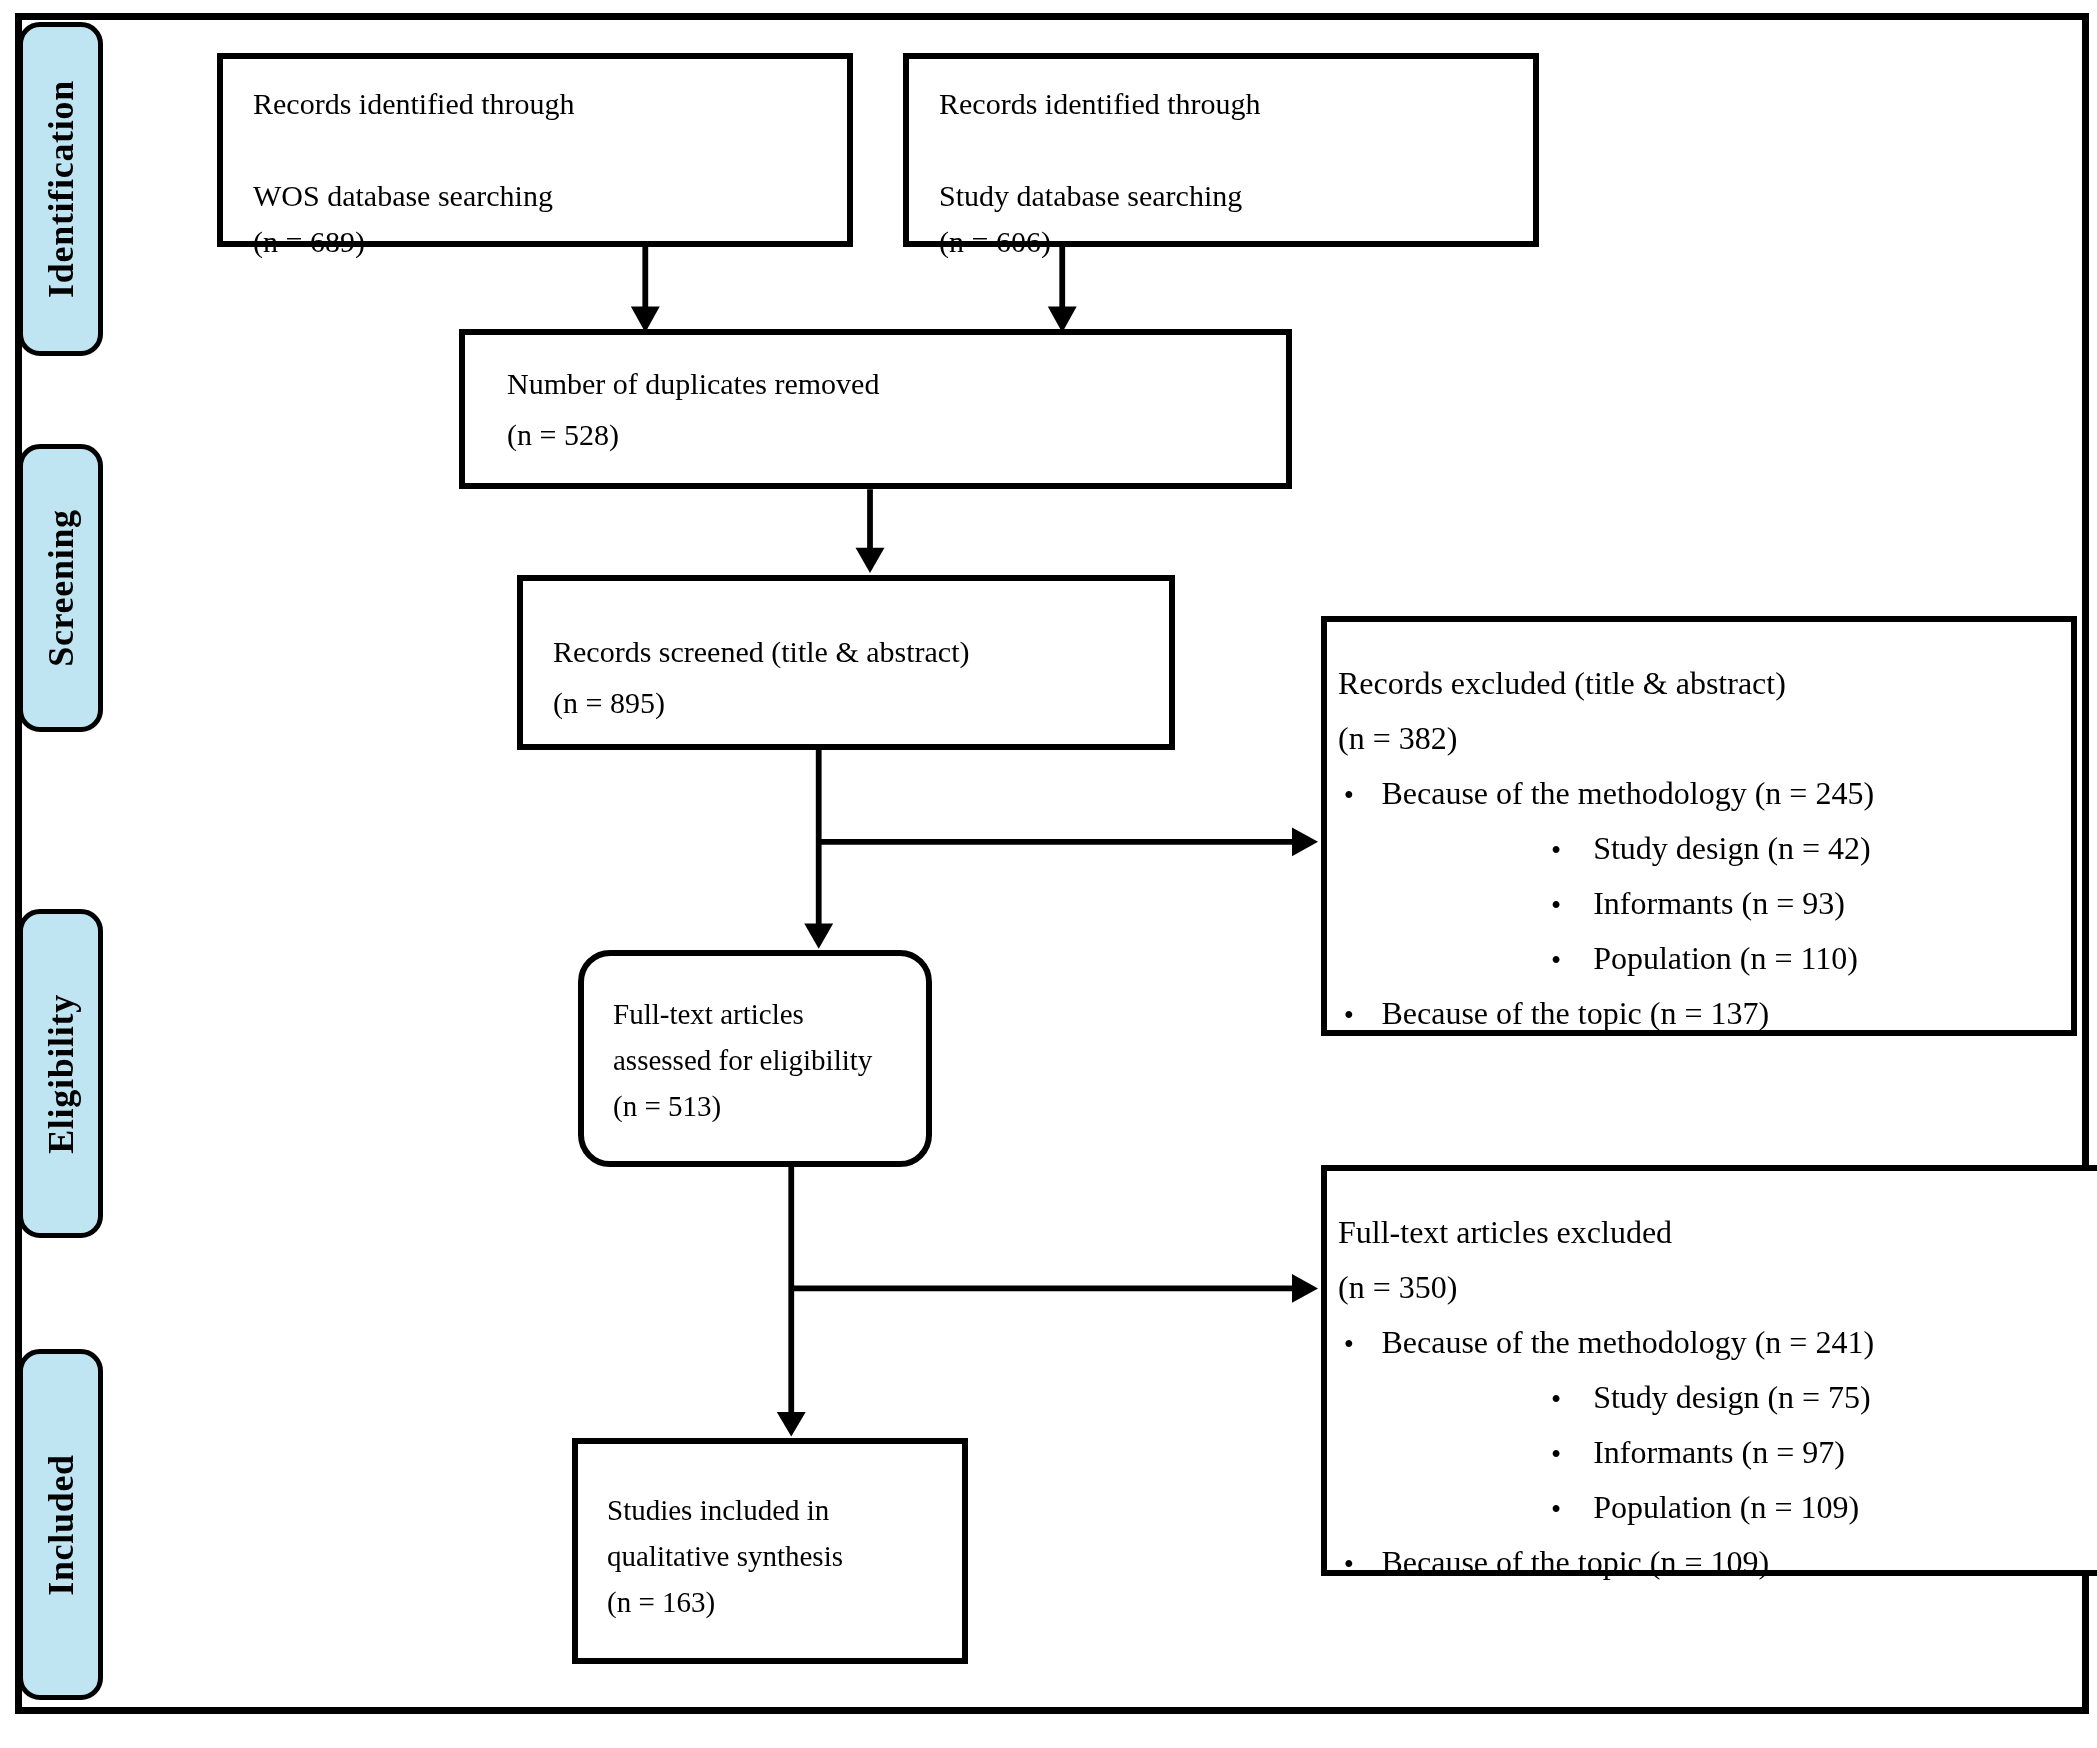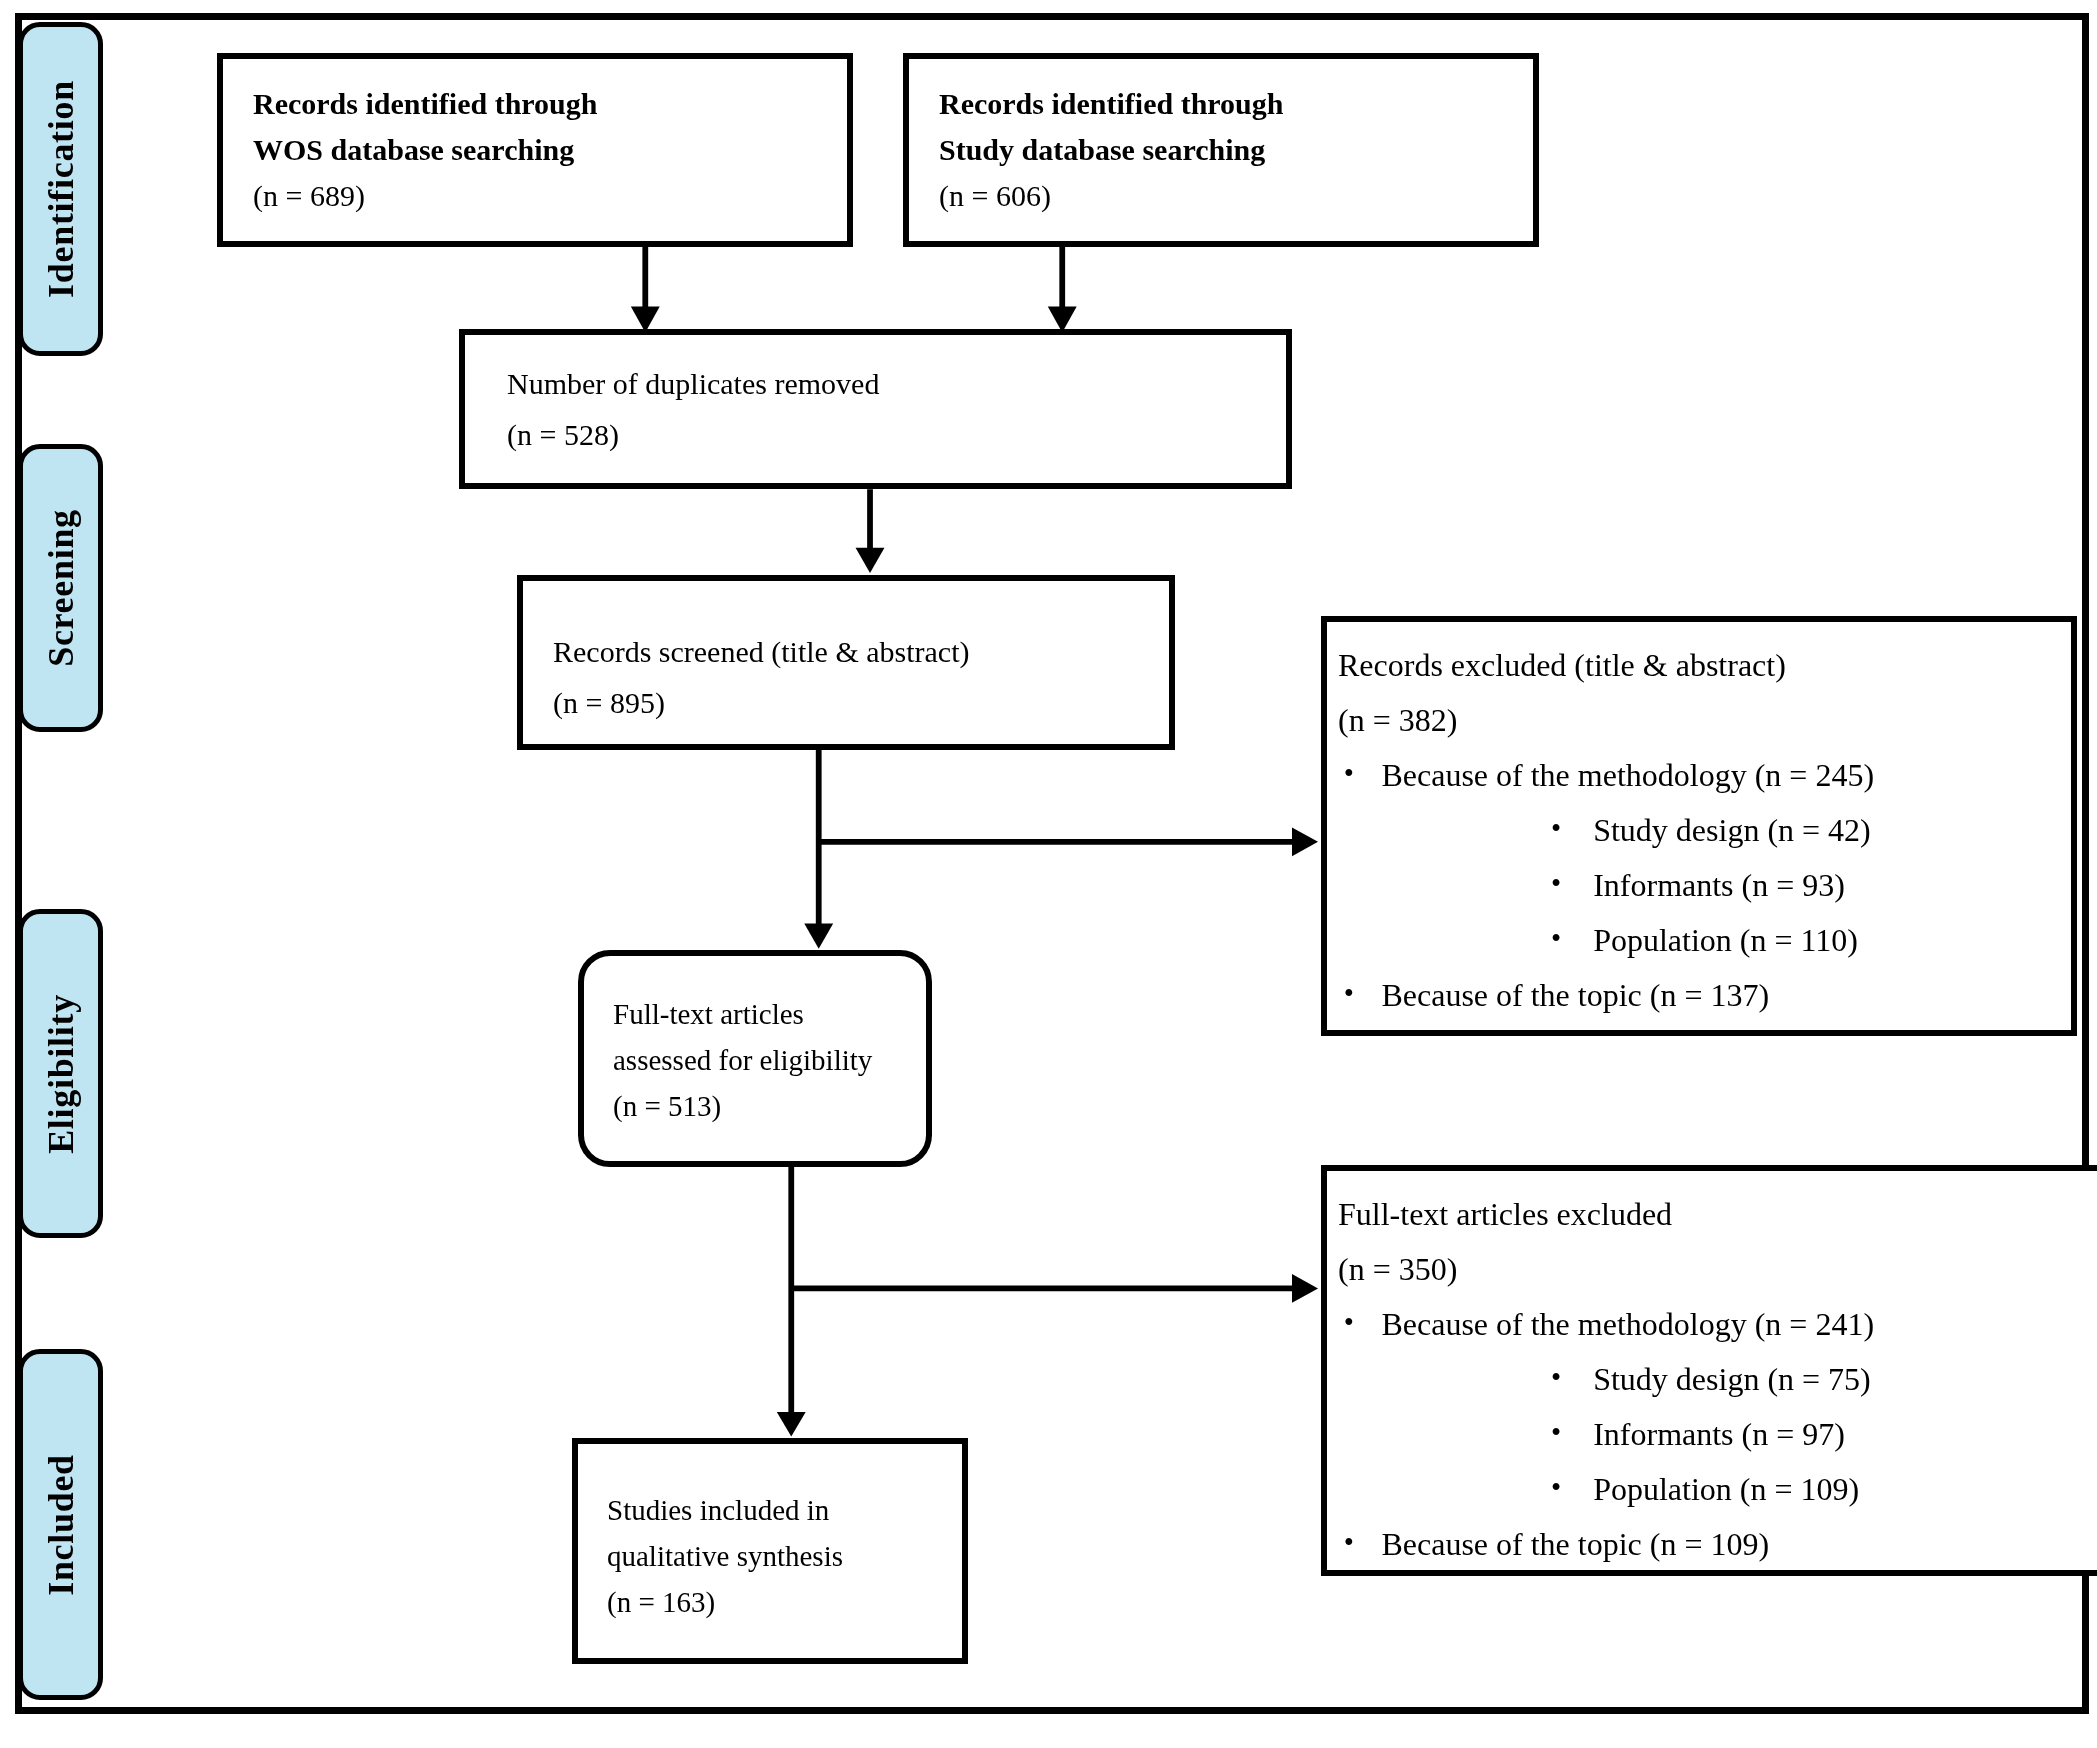--- a/index.html
+++ b/index.html
@@ -46,33 +46,33 @@
     background:#ffffff;
     border:6.5px solid #000;
     display:flex;
     flex-direction:column;
     justify-content:center;
     font-size:30px;
     line-height:46px;
     z-index:2;
   }
   .fbox .ln{white-space:nowrap;}
-  .fbox .b{font-weight:bold;}
+  .fbox .b{font-weight:normal;margin-top:46px;}
   
   .xbox{
     position:absolute;
     background:#ffffff;
     border:6.5px solid #000;
     font-size:32px;
     padding:24.6px 8.7px 0 11px;
     z-index:2;
   }
   .xline{
     display:flex;
-    align-items:flex-start;
+    align-items:flex-end;
     height:55px;
     white-space:nowrap;
   }
   .xline .bu{font-size:29px;}
   .xline.lv1{padding-left:5.8px;}
   .xline.lv1 .bu{margin-right:27.5px;}
   .xline.lv2{padding-left:213px;}
   .xline.lv2 .bu{margin-right:32px;}
   svg.arrows{
     position:absolute;

